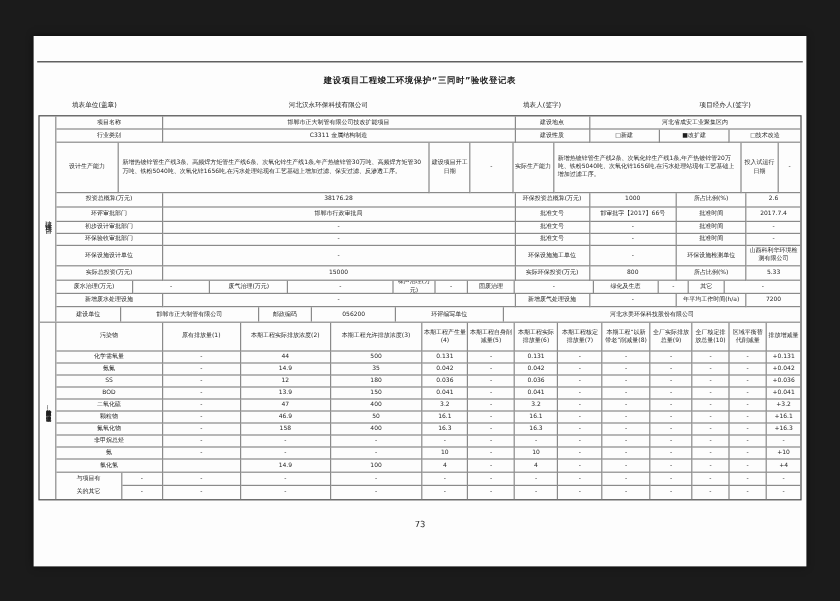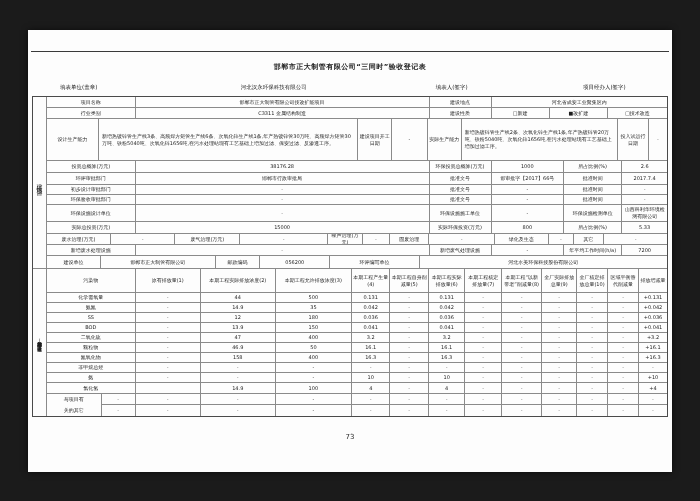--- a/index.html
+++ b/index.html
@@ -72,21 +72,21 @@
   .pagenum{
     position:absolute;top:403px;left:0;right:0;
     text-align:center;font-size:7px;color:#2a2a2a;
   }
 </style>
 </head>
 <body>
 
 <div class="page">
   <div class="rule"></div>
-  <div class="doc-title">邯郸市正大制管有限公司“三同时”验收登记表</div>
+  <div class="doc-title">建设项目工程竣工环境保护“三同时”验收登记表</div>
   <div class="fill-row">
     <div class="fc f1">填表单位(盖章)</div>
     <div class="fc f2">河北汉永环保科技有限公司</div>
     <div class="fc f3">填表人(签字)</div>
     <div class="fc f4">项目经办人(签字)</div>
   </div>
   <div class="tbl">
       <div class="section">
         <div class="vlabel">建设项目</div>
         <div class="rows">

